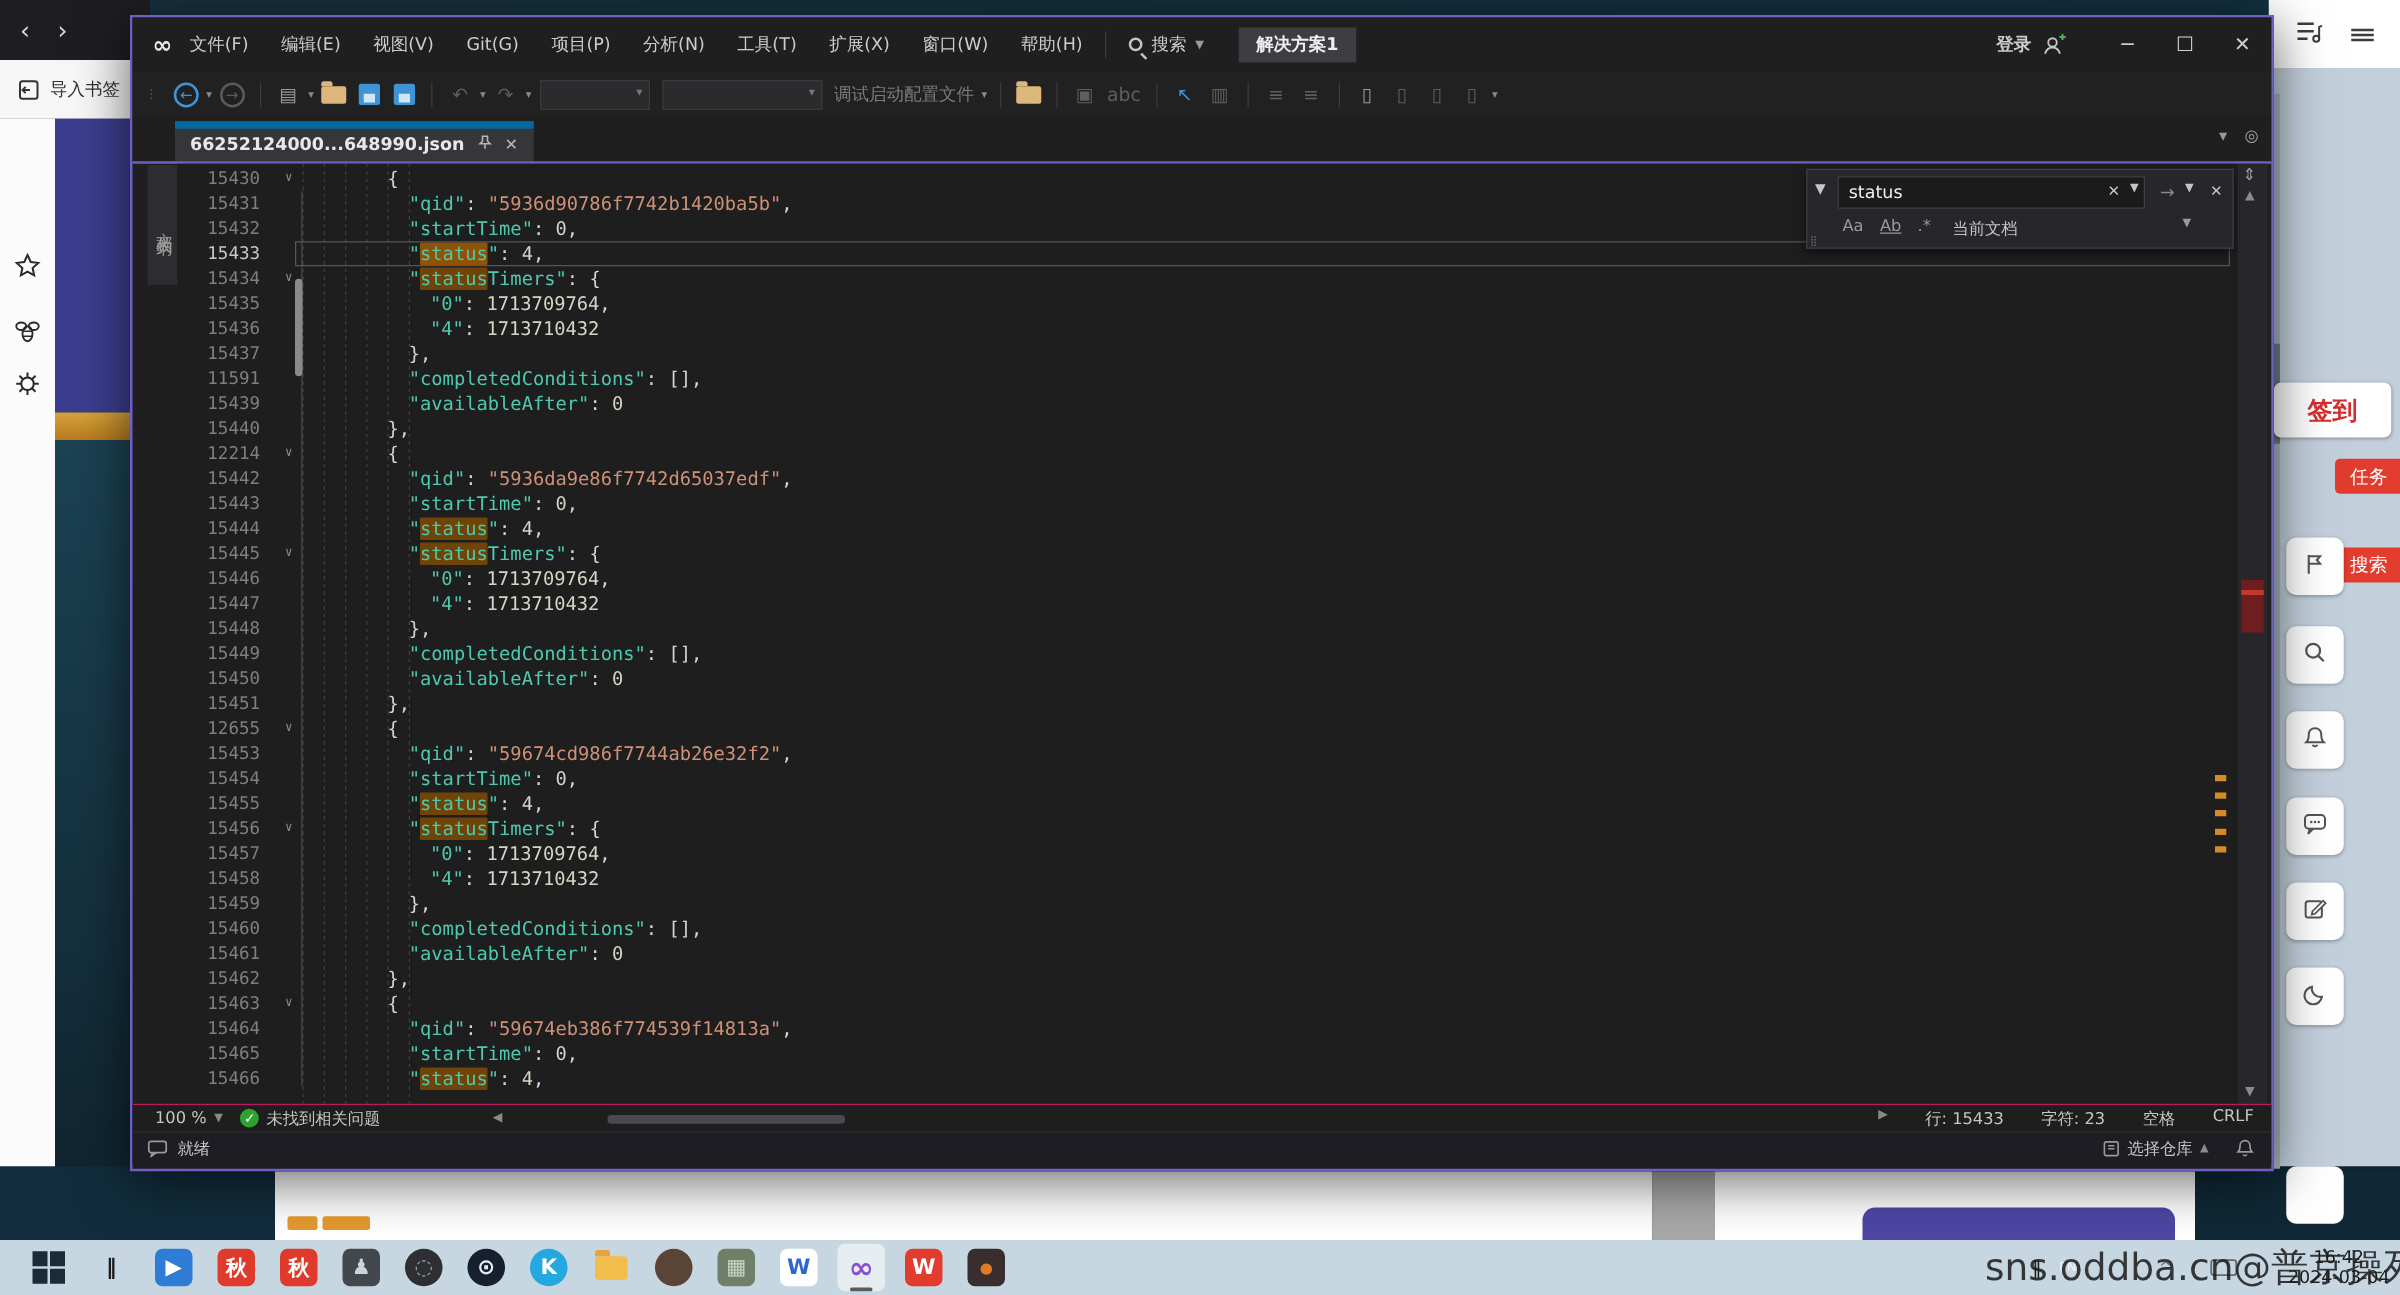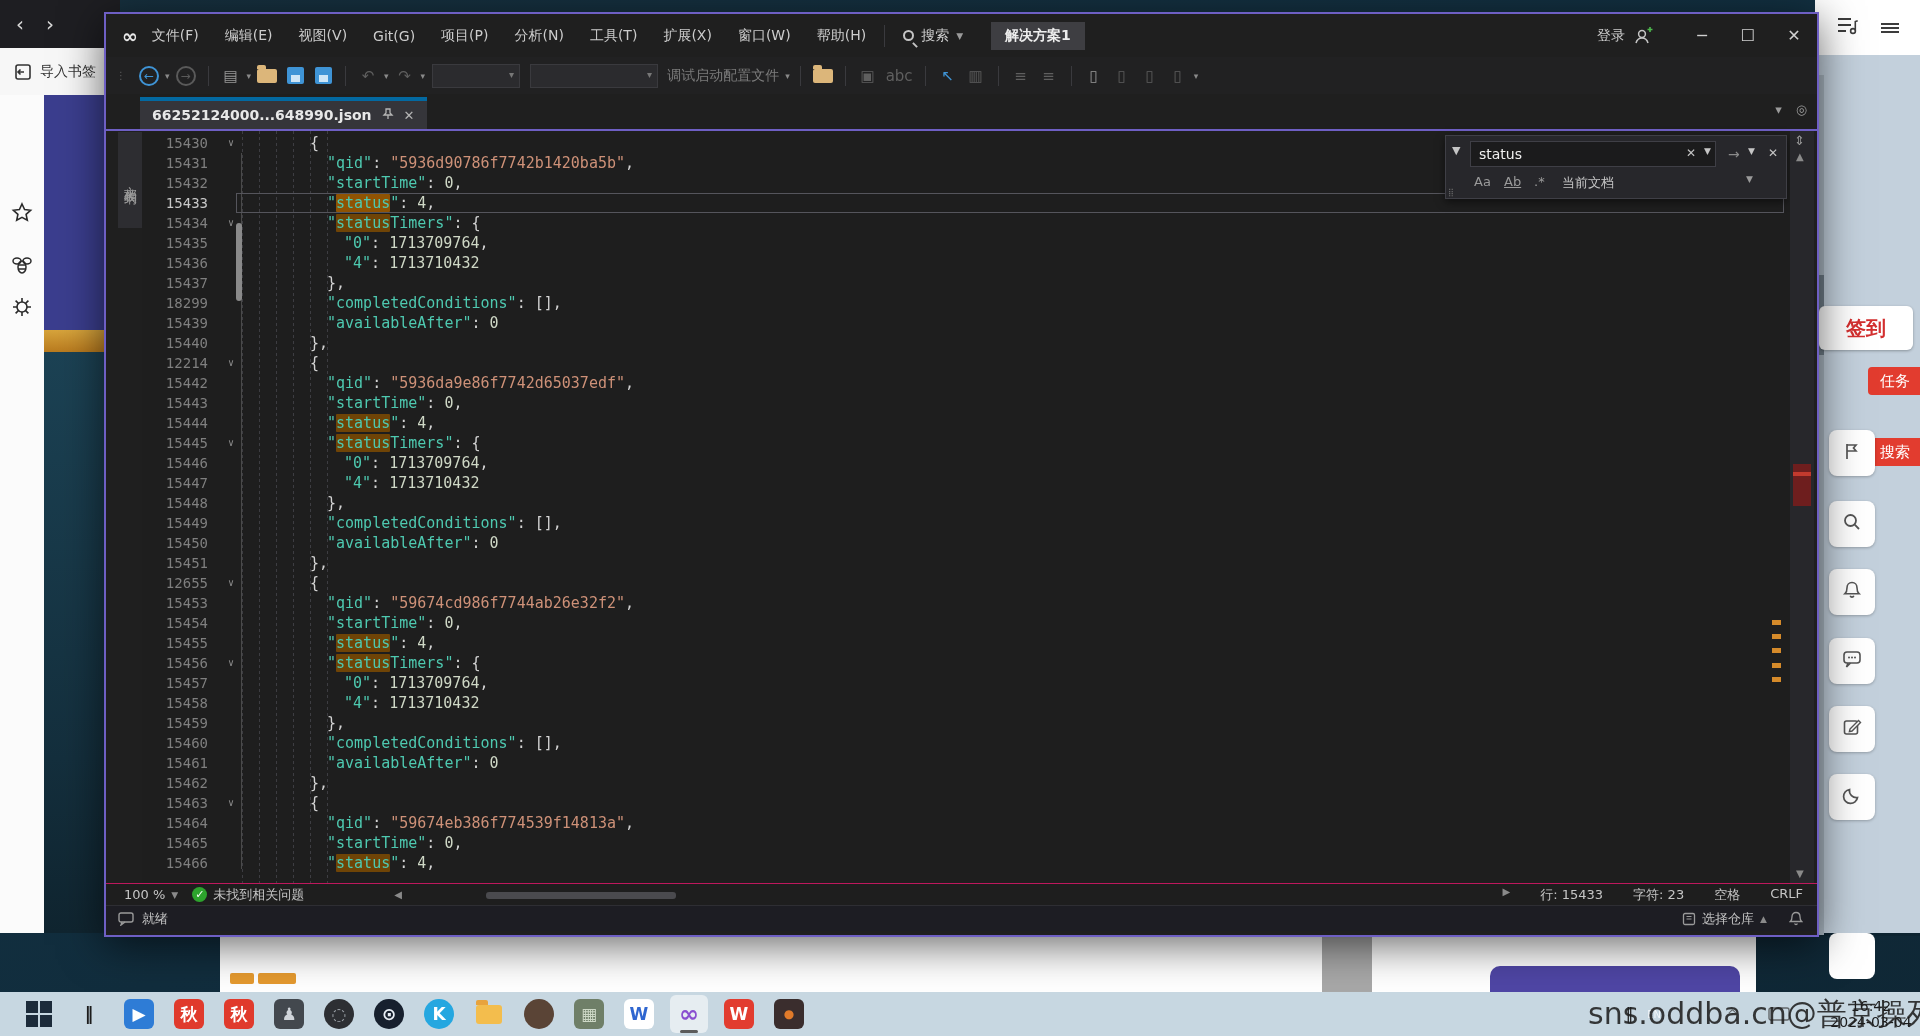--- a/index.html
+++ b/index.html
@@ -40,21 +40,21 @@
   #titlebar{position:absolute;left:0;top:0;width:1711px;height:43px;background:#1f1f1f;display:flex;align-items:center;color:#cccccc;font-size:14px;}
   #vslogo{margin:0 14px 0 16px;color:#e8e8e8;font-size:19px;font-weight:bold;}
   #menubar{display:flex;align-items:center;gap:26px;}
   .menu-item{cursor:default;white-space:nowrap;}
   #tb-sep{width:1px;height:22px;background:#3a3a3e;margin:0 18px;}
   #search-ctl{display:flex;align-items:center;gap:7px;}
   .lens{position:relative;width:11px;height:11px;border:2px solid #c5c5c5;border-radius:50%;display:inline-block;}
   .lens::after{content:"";position:absolute;left:9px;top:10px;width:2px;height:6px;background:#c5c5c5;transform:rotate(-45deg);}
   #solution-box{margin-left:28px;background:#3e3e42;color:#eee;padding:5px 14px;font-weight:bold;white-space:nowrap;}
   #tb-right{position:absolute;right:0;top:0;height:43px;display:flex;align-items:center;gap:0;}
-  #signin{display:flex;align-items:flex-end;gap:8px;margin-right:26px;}
+  #signin{display:flex;align-items:flex-end;gap:8px;margin-right:26px;font-weight:bold;}
   .winctl{width:46px;height:43px;display:flex;align-items:center;justify-content:center;font-size:16px;color:#d0d0d0;}
 
   #toolbar{position:absolute;left:0;top:43px;width:1711px;height:37px;background:#212122;display:flex;align-items:center;padding-left:10px;color:#9a9a9a;}
   .t-grip{color:#5a5a5a;font-size:10px;letter-spacing:1px;margin-right:8px;}
   .t-btn{margin:0 4px;font-size:15px;display:flex;align-items:center;justify-content:center;min-width:20px;height:24px;}
   .t-car{color:#8a8a8a;font-size:9px;margin:0 2px;}
   .t-sep{width:1px;height:20px;background:#3a3a3e;margin:0 8px;}
   .circB{width:20px;height:20px;border-radius:50%;border:2px solid #3f94d6;color:#3f94d6;font-size:12px;line-height:16px;text-align:center;}
   .circG{width:20px;height:20px;border-radius:50%;border:2px solid #5a5a5a;color:#5a5a5a;font-size:12px;line-height:16px;text-align:center;}
   .t-folder{width:20px;height:14px;background:#dcb67a;border-radius:2px;position:relative;}
@@ -62,21 +62,21 @@
   .t-save{width:17px;height:17px;background:#3f94d6;border-radius:2px;position:relative;}
   .t-save::after{content:"";position:absolute;left:4px;top:8px;width:9px;height:7px;background:#cfe6f7;}
   .t-combo{height:24px;background:#2b2b2e;border:1px solid #3a3a3e;margin:0 5px;position:relative;}
   .t-combo::after{content:"▾";position:absolute;right:5px;top:4px;font-size:10px;color:#777;}
   .t-label{color:#7b7b7b;font-size:14px;margin:0 4px;white-space:nowrap;}
   .dim{color:#5f5f5f;}
   .icB{color:#3f94d6;}
 
   
   #tabrow{position:absolute;left:0;top:80px;width:1711px;height:35px;background:#1f1f1f;}
-  #doc-tab{position:absolute;left:34px;top:3px;height:32px;background:#35353a;border-top:4px solid #0369a1;color:#e8e8e8;font-size:14px;font-weight:bold;display:flex;align-items:center;gap:10px;padding:0 12px;}
+  #doc-tab{position:absolute;left:34px;top:3px;height:32px;background:#35353a;border-top:6px solid #0369a1;color:#e8e8e8;font-size:14px;font-weight:bold;display:flex;align-items:center;gap:10px;padding:0 12px;}
   #tabrow-line{position:absolute;left:0;top:35px;width:1711px;height:2px;background:#6e5fc4;}
   .tabico{color:#b5b5b5;font-weight:normal;font-size:13px;}
   #tabrow-right{position:absolute;right:10px;top:8px;display:flex;gap:14px;color:#9a9a9a;font-size:13px;}
 
   
   #sidetab{position:absolute;left:12px;top:118px;width:24px;height:96px;background:#2d2d31;color:#9a9a9a;font-size:13px;writing-mode:vertical-rl;display:flex;align-items:center;justify-content:center;letter-spacing:2px;}
 
   
   #editor{position:absolute;left:36px;top:117px;width:1648px;height:752px;background:#1e1e1e;overflow:hidden;
           font-family:"DejaVu Sans Mono","Liberation Mono",monospace;font-size:15px;}
@@ -373,21 +373,21 @@
     <div id="gutterpill"></div>
     <div id="codelines" style="padding-top: 2px;">
           <div class="row"><span class="ln">15430</span><span class="fold">∨</span><span class="code" style="padding-left: 68px;"><span class="p">{</span></span></div>
           <div class="row"><span class="ln">15431</span><span class="fold"></span><span class="code" style="padding-left: 85px;"><span class="k">"qid"</span><span class="p">: </span><span class="s">"5936d90786f7742b1420ba5b"</span><span class="p">,</span></span></div>
           <div class="row"><span class="ln">15432</span><span class="fold"></span><span class="code" style="padding-left: 85px;"><span class="k">"startTime"</span><span class="p">: </span><span class="n">0</span><span class="p">,</span></span></div>
           <div class="row cur"><span class="ln">15433</span><span class="fold"></span><span class="code" style="padding-left: 85px;"><span class="k">"</span><span class="k hlc">status</span><span class="k">"</span><span class="p">: </span><span class="n">4</span><span class="p">,</span></span></div>
           <div class="row"><span class="ln">15434</span><span class="fold">∨</span><span class="code" style="padding-left: 85px;"><span class="k">"</span><span class="k hlm">status</span><span class="k">Timers"</span><span class="p">: </span><span class="p">{</span></span></div>
           <div class="row"><span class="ln">15435</span><span class="fold"></span><span class="code" style="padding-left: 102px;"><span class="k">"0"</span><span class="p">: </span><span class="n">1713709764</span><span class="p">,</span></span></div>
           <div class="row"><span class="ln">15436</span><span class="fold"></span><span class="code" style="padding-left: 102px;"><span class="k">"4"</span><span class="p">: </span><span class="n">1713710432</span></span></div>
           <div class="row"><span class="ln">15437</span><span class="fold"></span><span class="code" style="padding-left: 85px;"><span class="p">},</span></span></div>
-          <div class="row"><span class="ln">18299</span><span class="fold"></span><span class="code" style="padding-left: 85px;"><span class="k">"completedConditions"</span><span class="p">: </span><span class="p">[],</span></span></div>
+          <div class="row"><span class="ln">11591</span><span class="fold"></span><span class="code" style="padding-left: 85px;"><span class="k">"completedConditions"</span><span class="p">: </span><span class="p">[],</span></span></div>
           <div class="row"><span class="ln">15439</span><span class="fold"></span><span class="code" style="padding-left: 85px;"><span class="k">"availableAfter"</span><span class="p">: </span><span class="n">0</span></span></div>
           <div class="row"><span class="ln">15440</span><span class="fold"></span><span class="code" style="padding-left: 68px;"><span class="p">},</span></span></div>
           <div class="row"><span class="ln">12214</span><span class="fold">∨</span><span class="code" style="padding-left: 68px;"><span class="p">{</span></span></div>
           <div class="row"><span class="ln">15442</span><span class="fold"></span><span class="code" style="padding-left: 85px;"><span class="k">"qid"</span><span class="p">: </span><span class="s">"5936da9e86f7742d65037edf"</span><span class="p">,</span></span></div>
           <div class="row"><span class="ln">15443</span><span class="fold"></span><span class="code" style="padding-left: 85px;"><span class="k">"startTime"</span><span class="p">: </span><span class="n">0</span><span class="p">,</span></span></div>
           <div class="row"><span class="ln">15444</span><span class="fold"></span><span class="code" style="padding-left: 85px;"><span class="k">"</span><span class="k hlm">status</span><span class="k">"</span><span class="p">: </span><span class="n">4</span><span class="p">,</span></span></div>
           <div class="row"><span class="ln">15445</span><span class="fold">∨</span><span class="code" style="padding-left: 85px;"><span class="k">"</span><span class="k hlm">status</span><span class="k">Timers"</span><span class="p">: </span><span class="p">{</span></span></div>
           <div class="row"><span class="ln">15446</span><span class="fold"></span><span class="code" style="padding-left: 102px;"><span class="k">"0"</span><span class="p">: </span><span class="n">1713709764</span><span class="p">,</span></span></div>
           <div class="row"><span class="ln">15447</span><span class="fold"></span><span class="code" style="padding-left: 102px;"><span class="k">"4"</span><span class="p">: </span><span class="n">1713710432</span></span></div>
           <div class="row"><span class="ln">15448</span><span class="fold"></span><span class="code" style="padding-left: 85px;"><span class="p">},</span></span></div>

